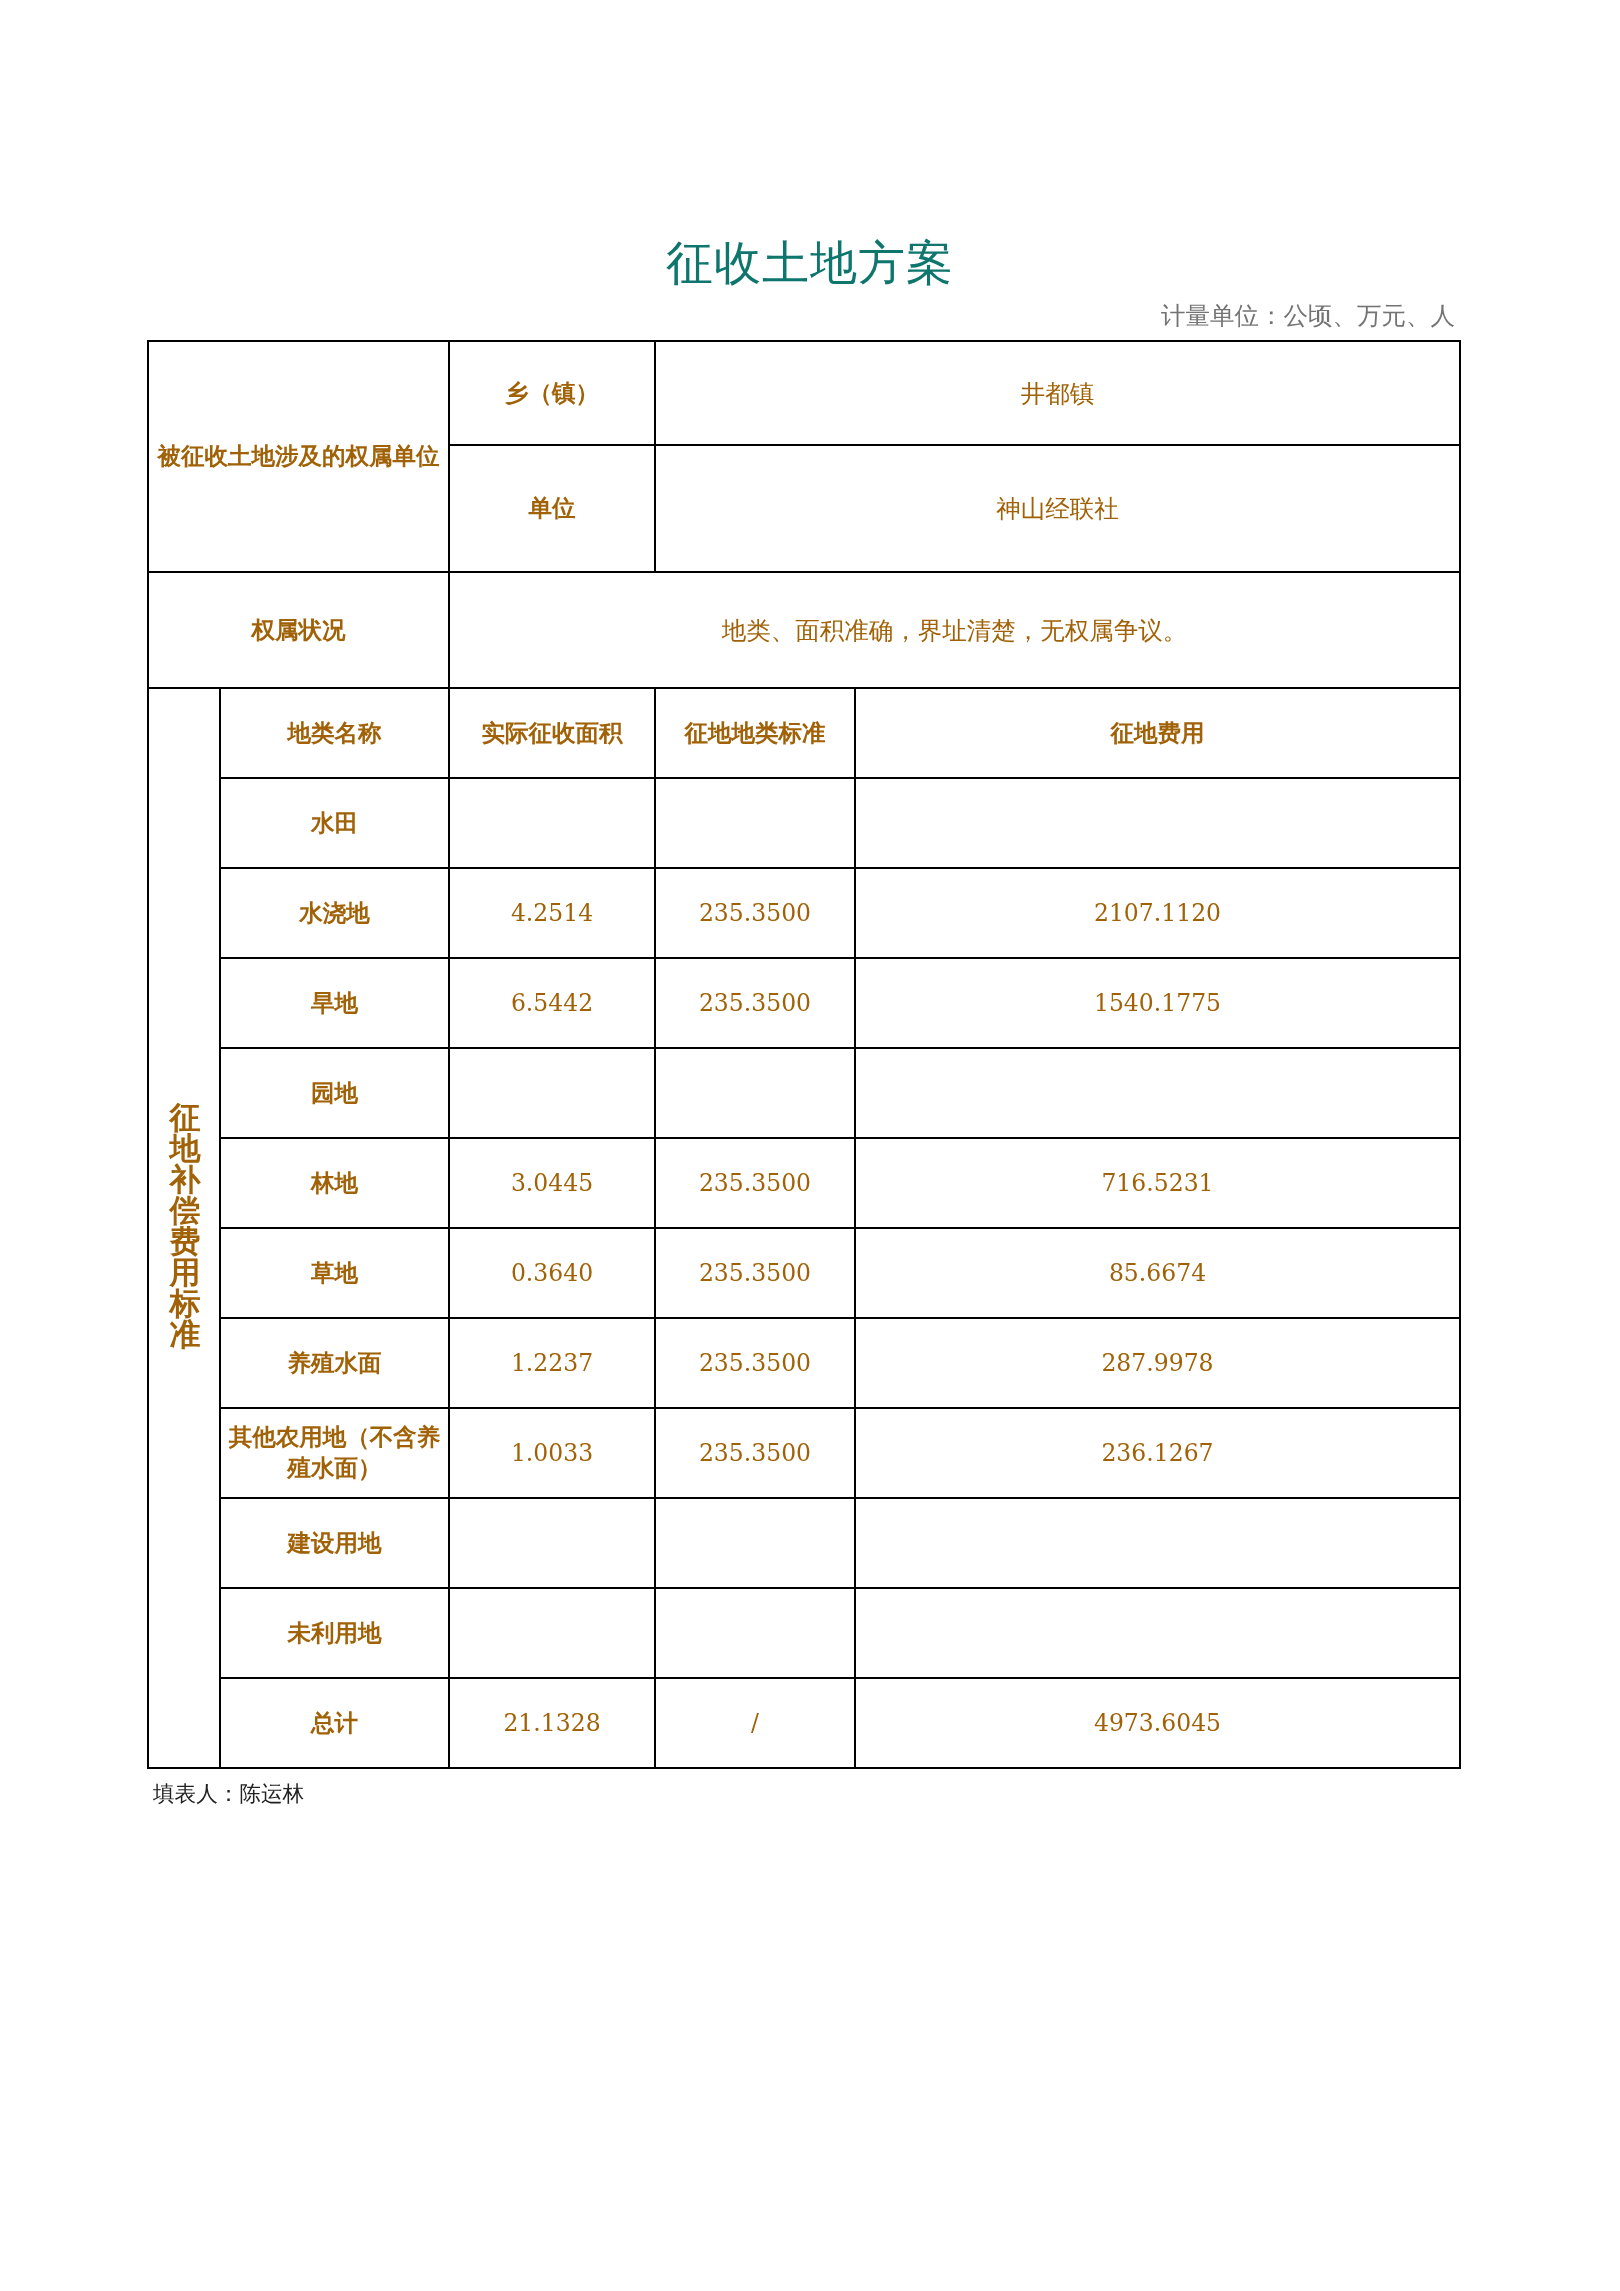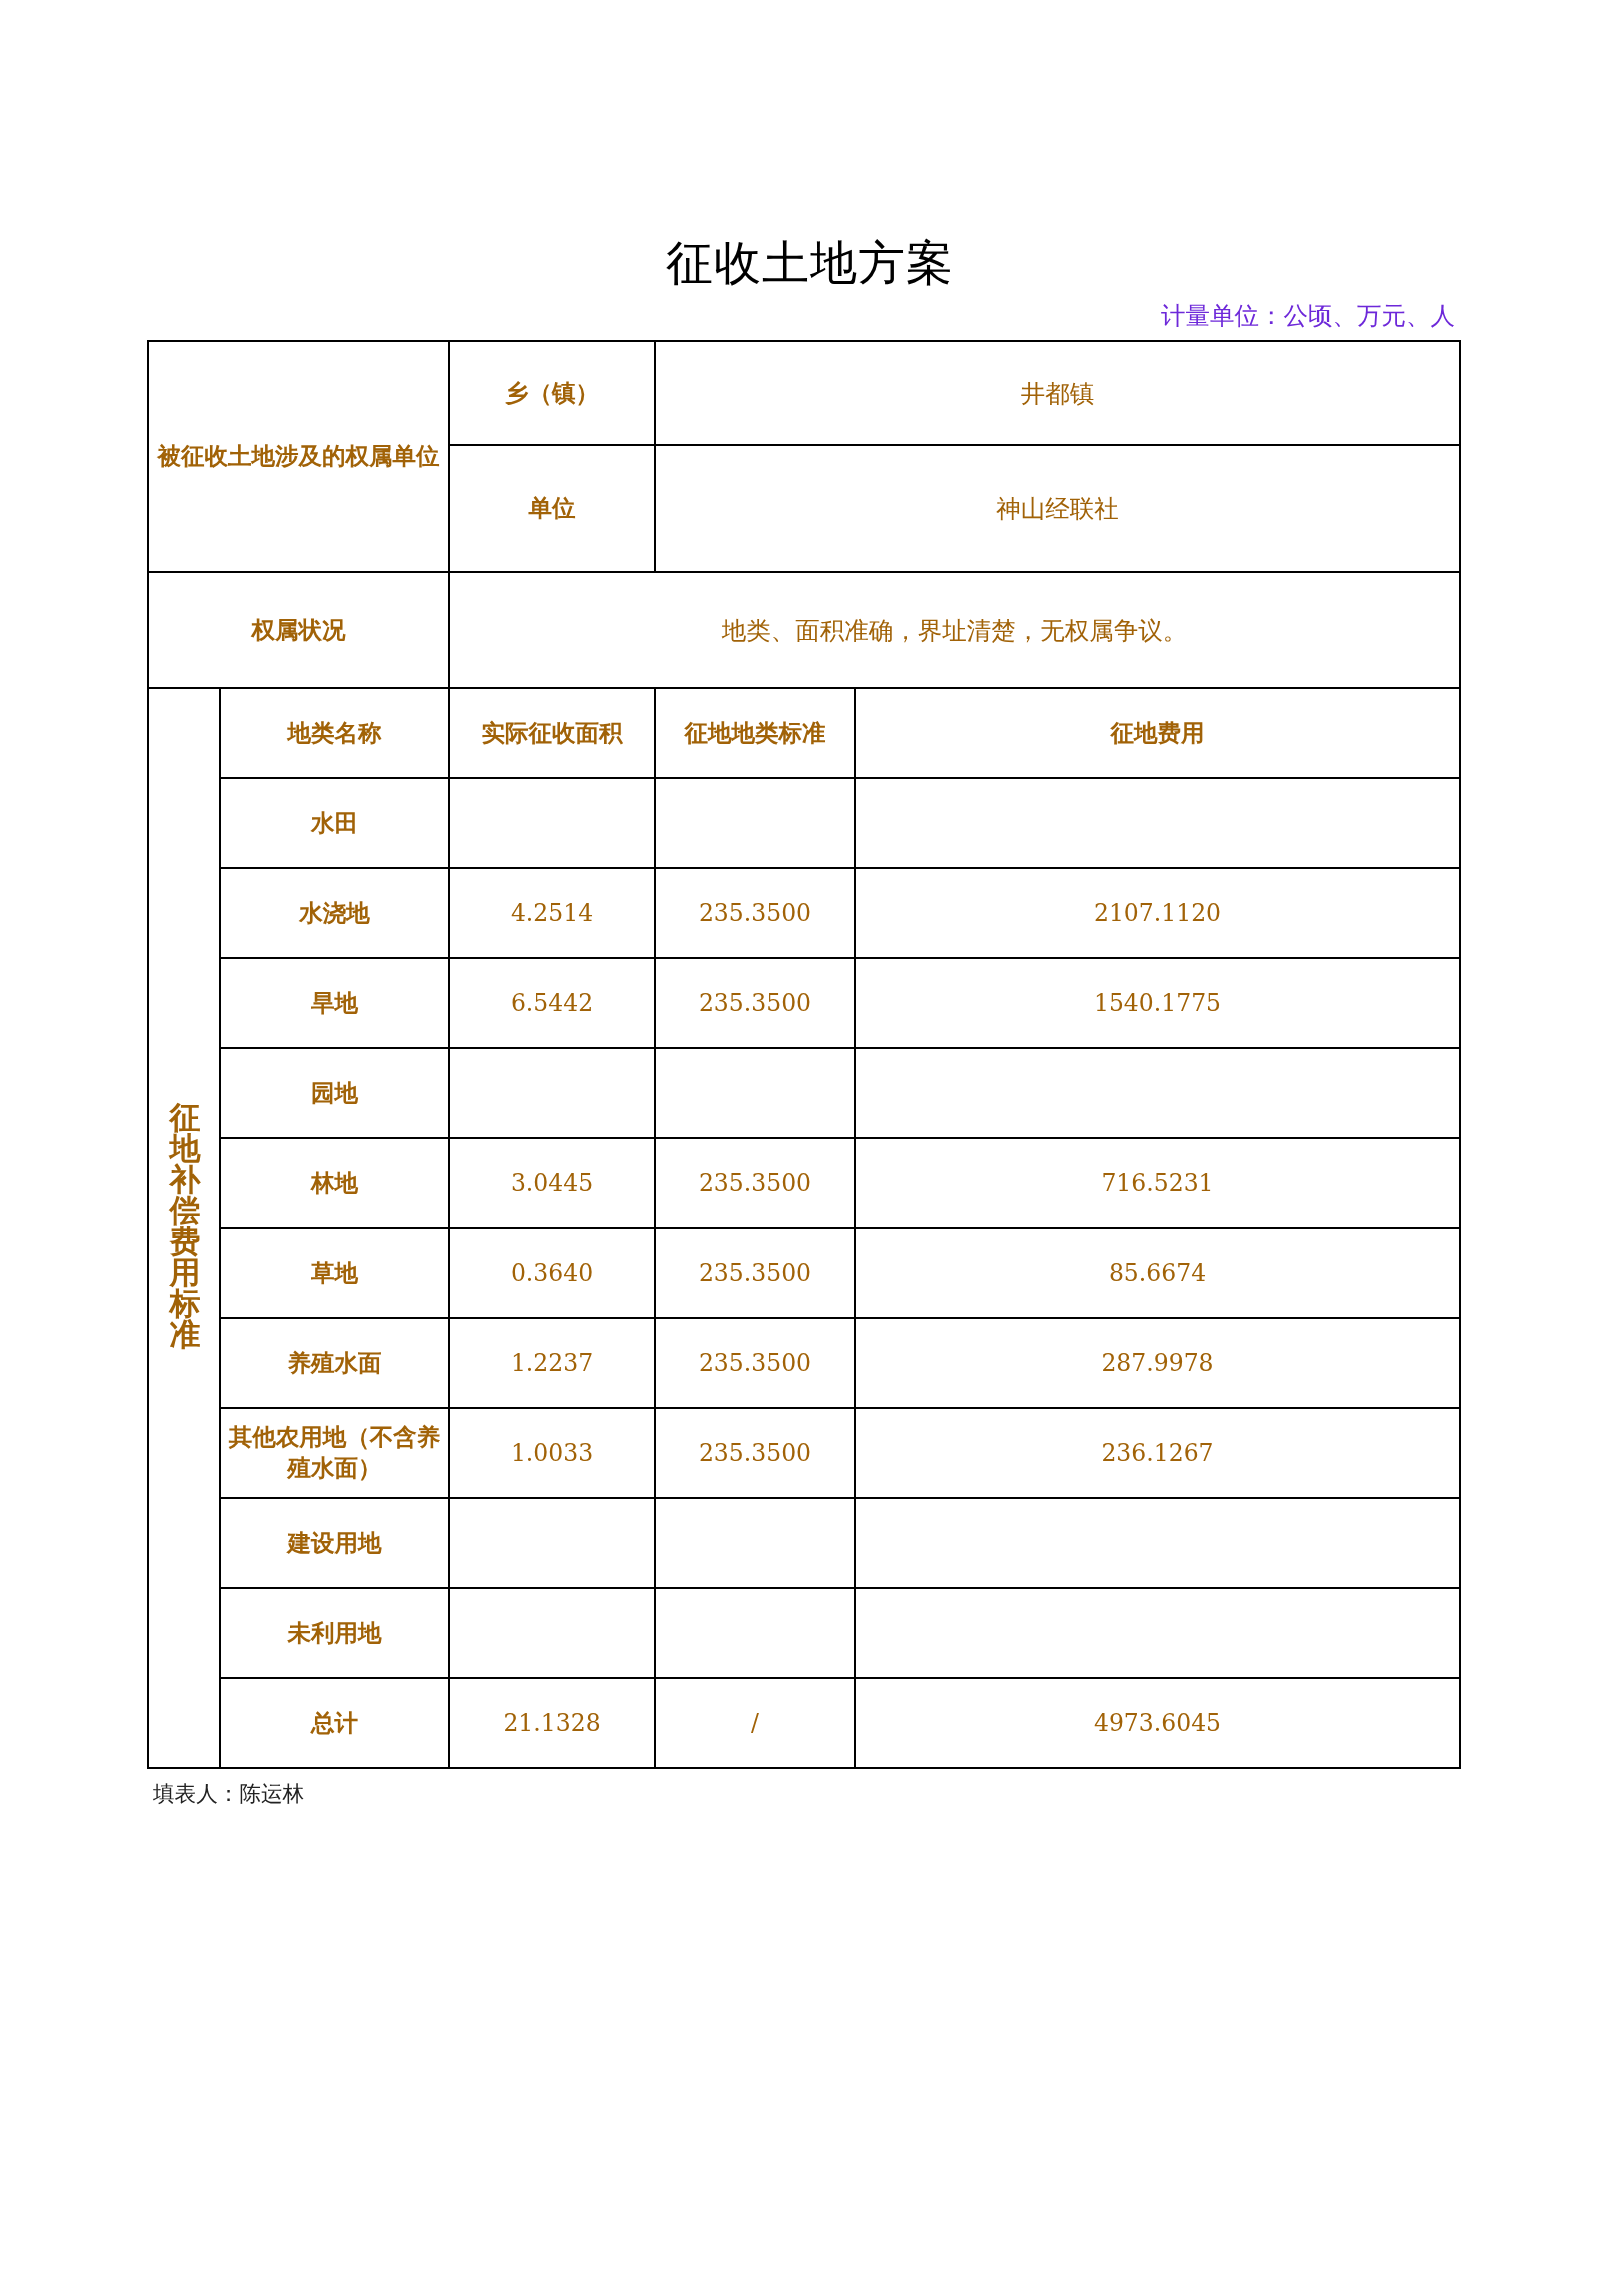--- a/index.html
+++ b/index.html
@@ -1,24 +1,24 @@
 <!DOCTYPE html>
 <html><head>
 <meta charset="utf-8">
 <style>
   html, body { margin: 0; padding: 0; background: #ffffff; }
   body { width: 1620px; height: 2292px; position: relative; overflow: hidden; }
   .title {
     position: absolute; left: 0; width: 1620px; top: 233px; text-align: center;
-    font-family: "DejaVu Sans", sans-serif; font-size: 47px; letter-spacing: 1px; color: #000000;
+    font-family: "DejaVu Sans", sans-serif; font-size: 47px; letter-spacing: 1px; color: #0f766e;
     line-height: 59px;
   }
   .unit {
     position: absolute; right: 165px; top: 298px;
-    font-family: "DejaVu Serif", serif; font-size: 24.5px; color: #6d28d9; line-height: 35px;
+    font-family: "DejaVu Serif", serif; font-size: 24.5px; color: #737373; line-height: 35px;
   }
   table.grid {
     position: absolute; left: 147px; top: 340px; width: 1311px;
     border-collapse: collapse; table-layout: fixed;
   }
   table.grid td {
     border: 2.9px solid #000; padding: 0; text-align: center; vertical-align: middle;
     color: #a16207;
   }
   .lbl { font-family: "DejaVu Sans", sans-serif; font-weight: bold; font-size: 23.5px; line-height: 31px; }

